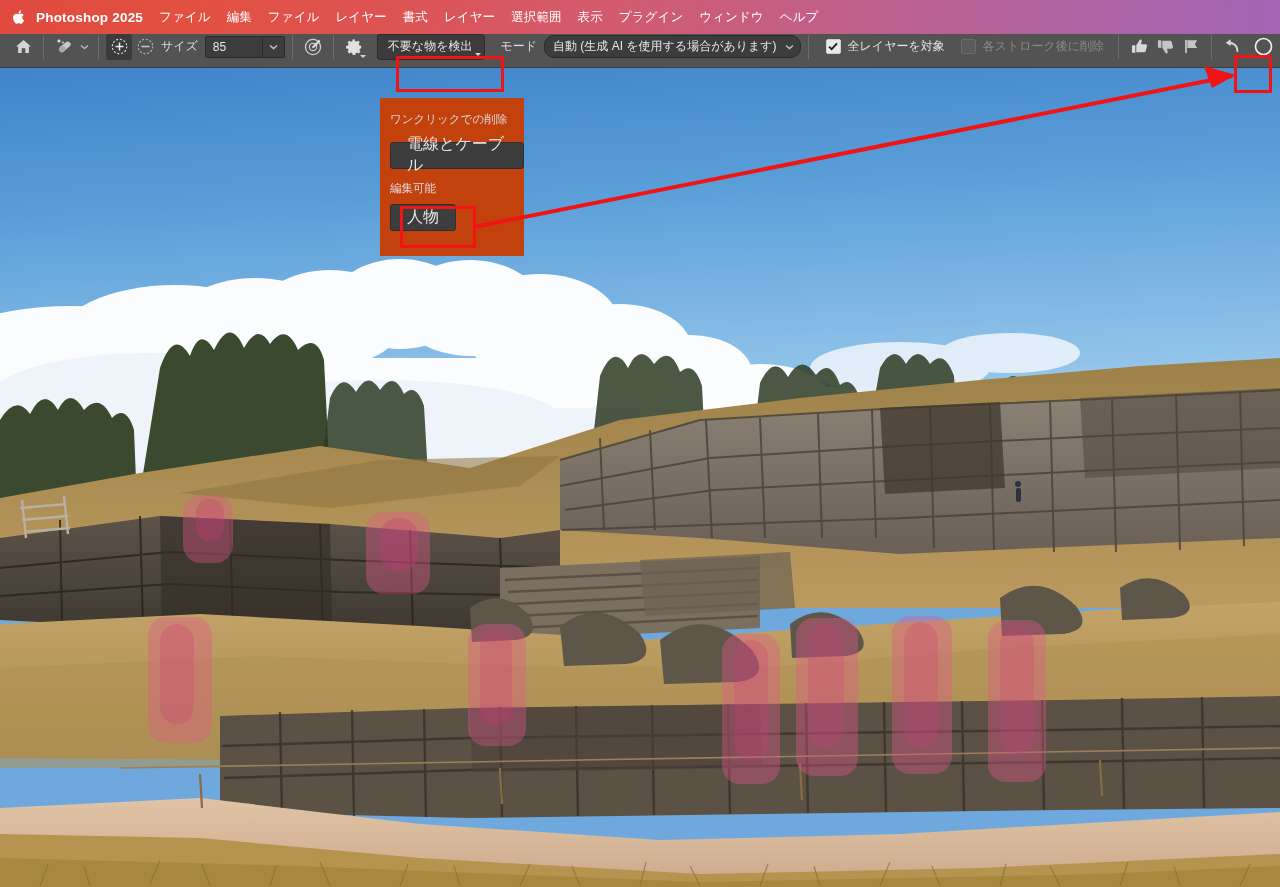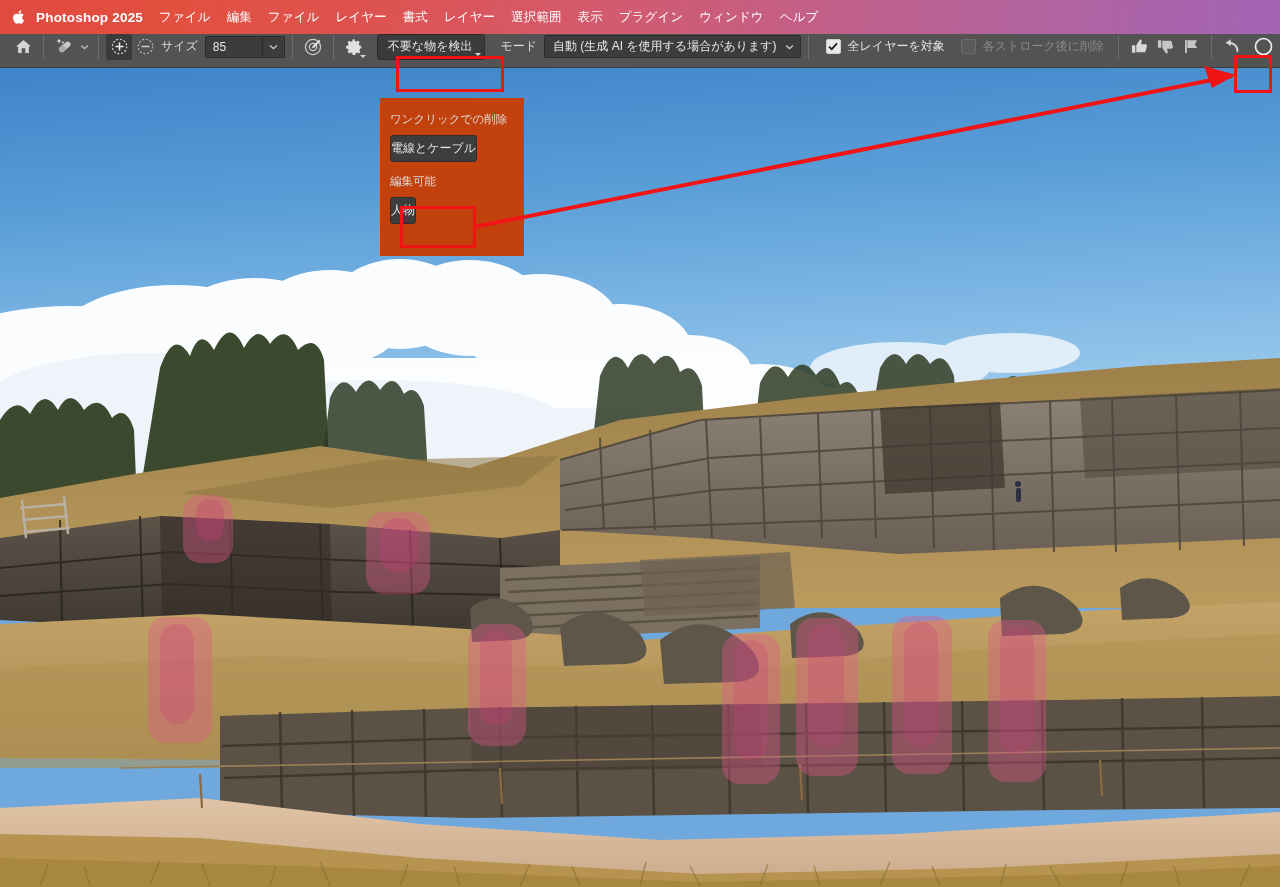--- a/index.html
+++ b/index.html
@@ -127,21 +127,21 @@
     position: relative;
     box-sizing: border-box;
     white-space: nowrap;
     flex: 0 0 auto;
   }
   .detect-btn .tiny-chev { right: 3px; bottom: 3px; }
   .mode-select {
     height: 23px;
     background: #3c3c3c;
     border: 1px solid #2b2b2b;
-    border-radius: 2px;
+    border-radius: 10px;
     color: #e8e8e8;
     font-size: 12px;
     display: flex; align-items: center;
     padding: 0 6px 0 8px;
     box-sizing: border-box;
     white-space: nowrap;
     flex: 0 0 auto;
   }
   .mode-select .selchev { margin-left: 8px; display:flex; align-items:center; }
   .cb-wrap {
@@ -196,22 +196,22 @@
     color: #dcdcdc; font-size: 11.5px;
     margin-bottom: 8px;
   }
   .dd-chip {
     display: inline-flex; align-items: center; justify-content: center;
     height: 25px;
     background: #3d3d3d;
     border: 1px solid #2e2e2e;
     border-radius: 3px;
     color: #e6e6e6;
-    font-size: 12px;
-    padding: 0 0;
+    font-size: 16px;
+    padding: 0 16px;
     margin-bottom: 12px;
   }
 
   
   .hl {
     position: absolute;
     border: 3px solid #f01414;
     box-sizing: border-box;
     z-index: 70;
     pointer-events: none;

